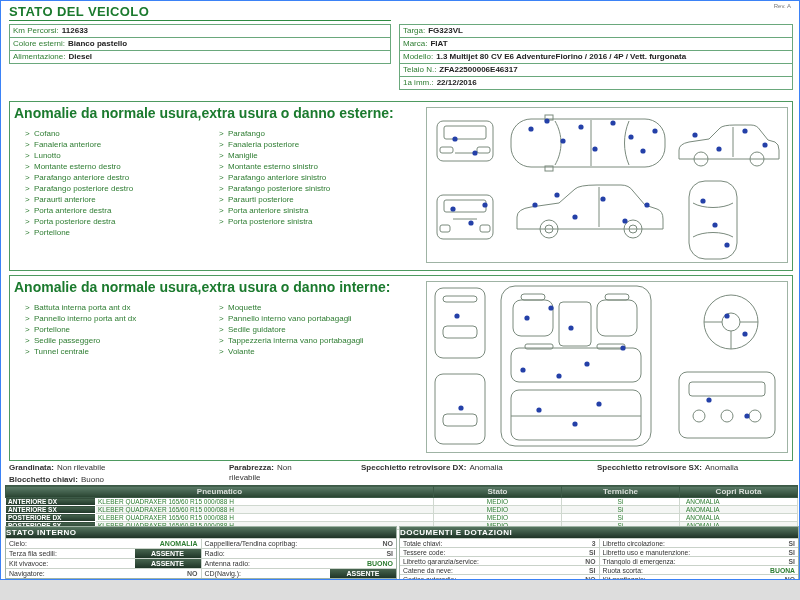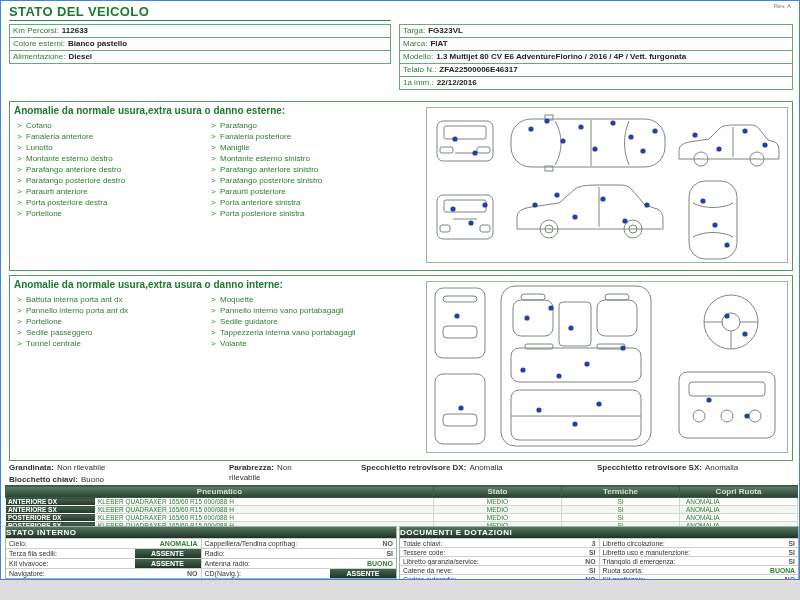--- a/index.html
+++ b/index.html
@@ -9,22 +9,22 @@
   .title-rule{position:absolute;left:8px;top:19px;width:382px;border-top:1px solid #2e8b42;}
   .info-left{position:absolute;left:8px;top:23px;width:382px;}
   .info-right{position:absolute;left:398px;top:23px;width:394px;}
   .irow{border:1px solid #6aa87c;border-top-width:0;padding:1px 3px;font-size:8px;line-height:10px;background:#fff;}
   .info-left .irow:first-child,.info-right .irow:first-child{border-top-width:1px;}
   .irow .lbl{color:#2e7d32;margin-right:3px;}
   .irow .val{color:#222;font-weight:bold;}
   .anom{position:absolute;left:8px;width:782px;border:1px solid #4e9a60;background:#fff;}
   #ext{top:100px;height:168px;}
   #int{top:274px;height:184px;}
-  .anom-title{position:absolute;left:4px;top:3px;font-size:10px;font-weight:bold;color:#1b7a2e;}
-  .anlist{position:absolute;top:18px;margin:0;padding:0;list-style:none;font-size:8px;color:#2e7d32;line-height:11px;}
+  .anom-title{position:absolute;left:4px;top:3px;font-size:14px;font-weight:bold;color:#1b7a2e;}
+  .anlist{position:absolute;top:18px;margin:8px;padding:0;list-style:none;font-size:8px;color:#2e7d32;line-height:11px;}
   .anlist.c1{left:6px;width:180px;}
   .anlist.c2{left:200px;width:150px;}
   .anlist li{padding-left:10px;position:relative;}
   .anlist li::before{content:">";position:absolute;left:1px;}
   .diagram{position:absolute;right:4px;top:5px;border:1px solid #9fb3a4;background:#fff;}
   #ext .diagram{width:360px;height:154px;}
   #int .diagram{width:360px;height:170px;}
   .diagram svg{display:block;width:100%;height:100%;}
   .sumline{position:absolute;font-size:8px;color:#333;line-height:10px;}
   .sumline .lbl{font-weight:bold;margin-right:3px;}
@@ -85,20 +85,21 @@
   <section class="anom" id="ext">
     <div class="anom-title">Anomalie da normale usura,extra usura o danno esterne:</div>
     <ul class="anlist c1">
       <li>Cofano</li>
       <li>Fanaleria anteriore</li>
       <li>Lunotto</li>
       <li>Montante esterno destro</li>
       <li>Parafango anteriore destro</li>
       <li>Parafango posteriore destro</li>
       <li>Paraurti anteriore</li>
+      <li>Porta anteriore destra</li>
       <li>Porta posteriore destra</li>
       <li>Portellone</li>
     </ul>
     <ul class="anlist c2">
       <li>Parafango</li>
       <li>Fanaleria posteriore</li>
       <li>Maniglie</li>
       <li>Montante esterno sinistro</li>
       <li>Parafango anteriore sinistro</li>
       <li>Parafango posteriore sinistro</li>

